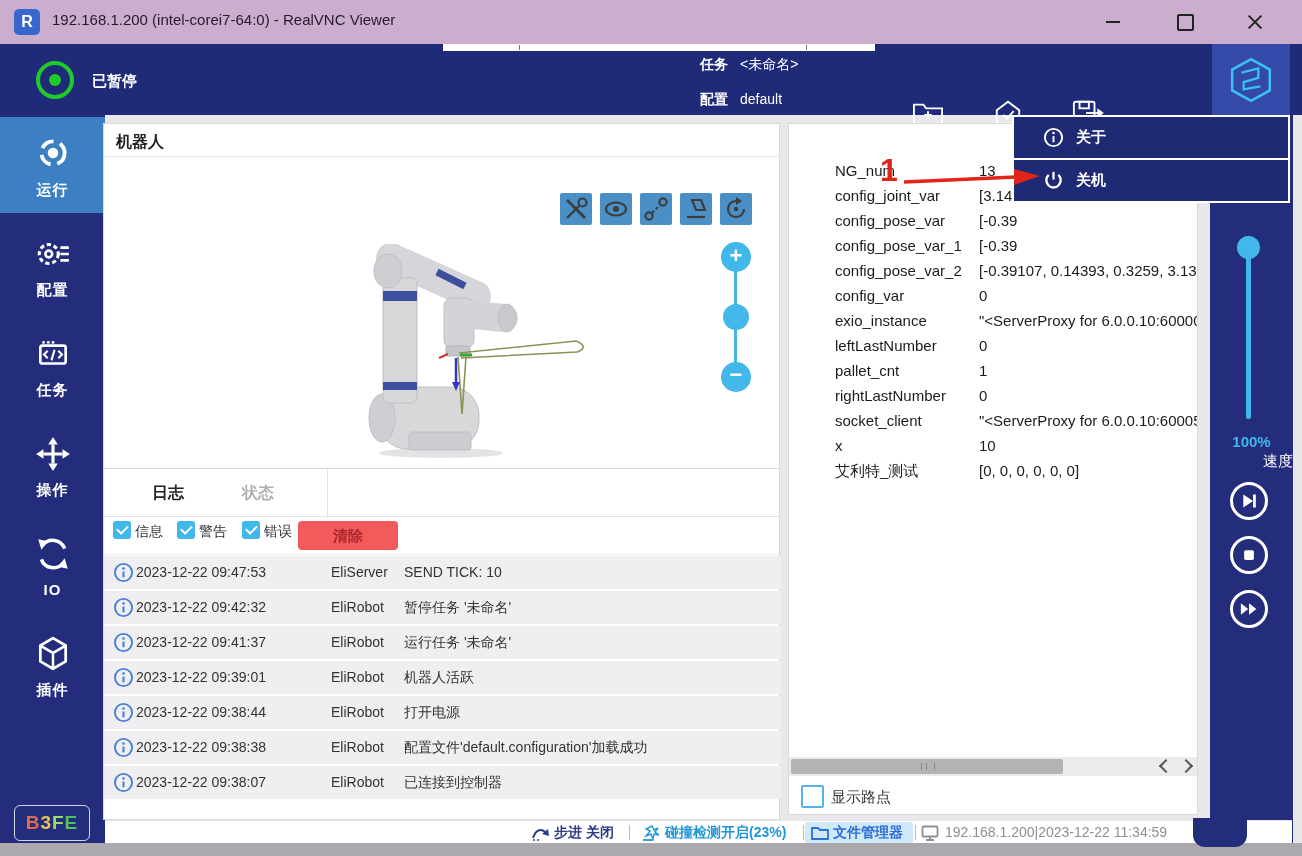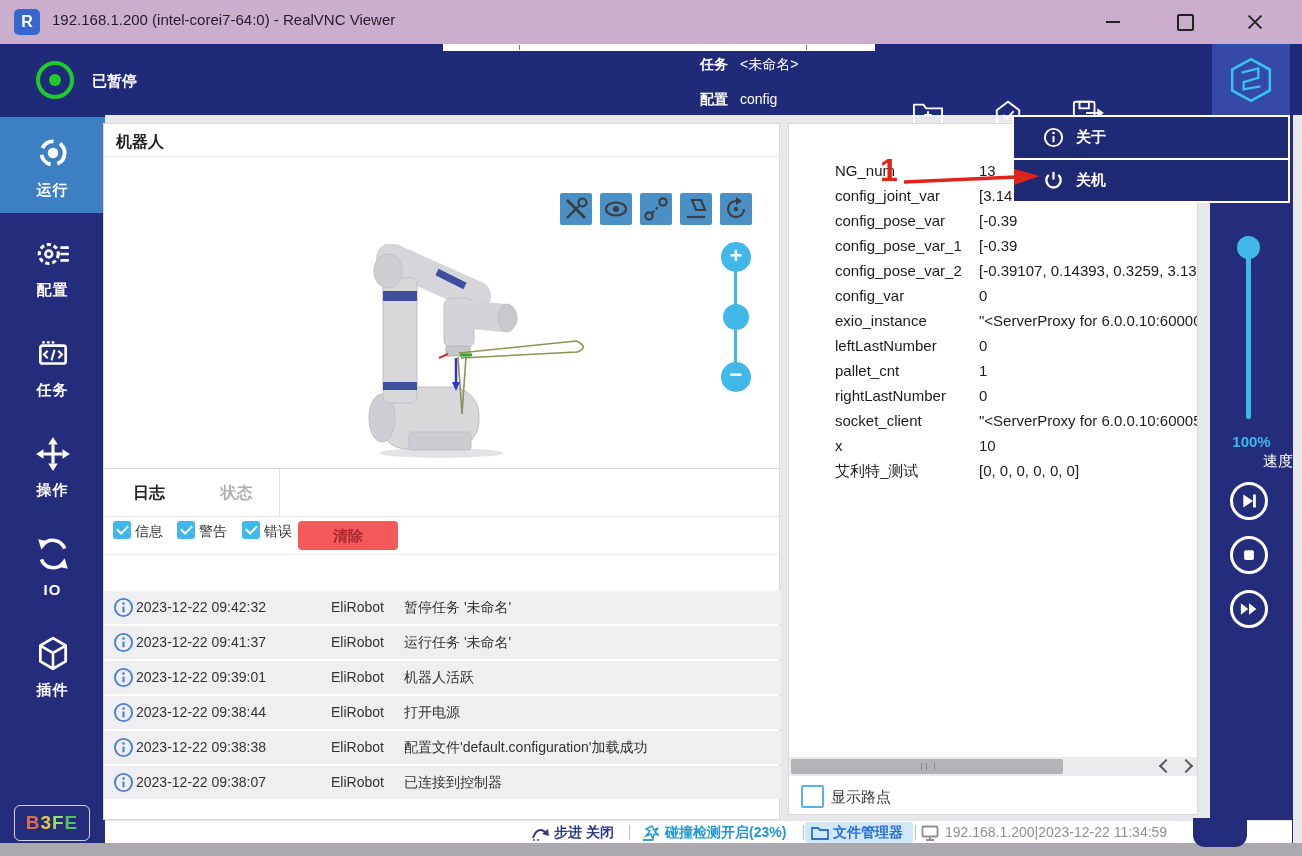--- a/index.html
+++ b/index.html
@@ -43,22 +43,22 @@
   .robot-panel{left:103px;top:123px;width:677px;height:383px;}
   .panel-title{position:absolute;left:12px;top:8px;font-size:16px;font-weight:bold;color:#222;}
   .p-divider{position:absolute;left:0;top:32px;width:100%;height:0;border-top:1px solid #e6e6e8;}
   .viewbtn{position:absolute;top:69px;width:32px;height:32px;background:#4a90c6;border-radius:2px;cursor:pointer;}
   .zoomline{position:absolute;left:630px;top:146px;width:3px;height:96px;background:#41b7ea;}
   .zoombtn{position:absolute;left:617px;width:30px;height:30px;border-radius:50%;background:#41b7ea;color:#fff;
            font-size:22px;font-weight:bold;text-align:center;line-height:27px;cursor:pointer;}
   .zoomknob{position:absolute;left:619px;top:180px;width:26px;height:26px;border-radius:50%;background:#41b7ea;cursor:grab;}
   
   .log-panel{left:103px;top:468px;width:677px;height:352px;}
-  .tab{position:absolute;top:0;height:47px;line-height:47px;text-align:center;font-size:16px;font-weight:bold;
-       border-right:1px solid #e2e2e4;cursor:pointer;background:#fff;}
+  .tab{position:absolute;top:0;height:47px;line-height:47px;text-align:left;font-size:16px;font-weight:bold;
+       border-right:1px solid #e2e2e4;cursor:pointer;background:#fff;padding-left:48px;}
   .tabrow-line{position:absolute;left:0;top:47px;width:100%;border-top:1px solid #e2e2e4;}
   .cb{position:absolute;width:18px;height:18px;background:#41b7ea;border-radius:3px;cursor:pointer;}
   .cb::after{content:"";position:absolute;left:4px;top:4px;width:9px;height:5px;
              border-left:2px solid #fff;border-bottom:2px solid #fff;transform:rotate(-45deg);}
   .cb-lbl{position:absolute;font-size:14px;color:#333;}
   .clearbtn{position:absolute;left:194px;top:52px;width:100px;height:29px;background:#f4595c;border-radius:4px;
             color:#a8282e;font-size:15px;font-weight:bold;text-align:center;line-height:29px;cursor:pointer;}
   .filterline{position:absolute;left:0;top:85px;width:100%;border-top:1px solid #ececee;}
   .logrow{position:absolute;left:0;width:677px;height:33px;background:#efeff1;}
   .logrow .t{position:absolute;left:32px;top:8px;font-size:14px;color:#333;}
@@ -126,21 +126,21 @@
   </div>
 
   <div class="abs topbar">
     <div class="abs statusring" style="left:36px;top:17px;"></div>
     <div class="abs statusdot" style="left:49px;top:30px;"></div>
     <div class="abs paused-text" style="left:92px;top:28px;">已暂停</div>
 
     <span class="abs kv-label" style="left:700px;top:12px;">任务</span>
     <span class="abs kv-value" style="left:740px;top:12px;">&lt;未命名&gt;</span>
     <span class="abs kv-label" style="left:700px;top:47px;">配置</span>
-    <span class="abs kv-value" style="left:740px;top:47px;">config</span>
+    <span class="abs kv-value" style="left:740px;top:47px;">default</span>
 
     <div class="abs actbtn" style="left:896px;">
       <svg width="36" height="30" viewBox="0 0 36 32">
         <path d="M3 7 h10 l3 4 h17 v17 h-30 z" fill="none" stroke="#fff" stroke-width="2"></path>
         <path d="M18 14 v8 M14 18 h8" stroke="#fff" stroke-width="2"></path>
       </svg>
       <span class="lbl">新建</span>
     </div>
     <div class="abs actbtn" style="left:976px;">
       <svg width="36" height="30" viewBox="0 0 36 32">
@@ -306,20 +306,30 @@
 
     <div class="cb" style="left:9px;top:52px;"></div>
     <span class="cb-lbl" style="left:31px;top:54px;">信息</span>
     <div class="cb" style="left:73px;top:52px;"></div>
     <span class="cb-lbl" style="left:95px;top:54px;">警告</span>
     <div class="cb" style="left:138px;top:52px;"></div>
     <span class="cb-lbl" style="left:160px;top:54px;">错误</span>
     <div class="clearbtn">清除</div>
     <div class="filterline"></div>
 
+    <div class="logrow" style="top:87px;">
+      <svg width="21" height="21" viewBox="0 0 22 22">
+          <circle cx="11" cy="11" r="9" fill="none" stroke="#4a7fd4" stroke-width="2"></circle>
+          <path d="M11 10 V16" stroke="#4a7fd4" stroke-width="2.2"></path>
+          <circle cx="11" cy="6.8" r="1.4" fill="#4a7fd4"></circle>
+        </svg>
+      <span class="t">2023-12-22 09:47:53</span>
+      <span class="s">EliServer</span>
+      <span class="m">SEND TICK: 10</span>
+    </div>
     <div class="logrow" style="top:122px;">
       <svg width="21" height="21" viewBox="0 0 22 22">
           <circle cx="11" cy="11" r="9" fill="none" stroke="#4a7fd4" stroke-width="2"></circle>
           <path d="M11 10 V16" stroke="#4a7fd4" stroke-width="2.2"></path>
           <circle cx="11" cy="6.8" r="1.4" fill="#4a7fd4"></circle>
         </svg>
       <span class="t">2023-12-22 09:42:32</span>
       <span class="s">EliRobot</span>
       <span class="m">暂停任务 '未命名'</span>
     </div>

